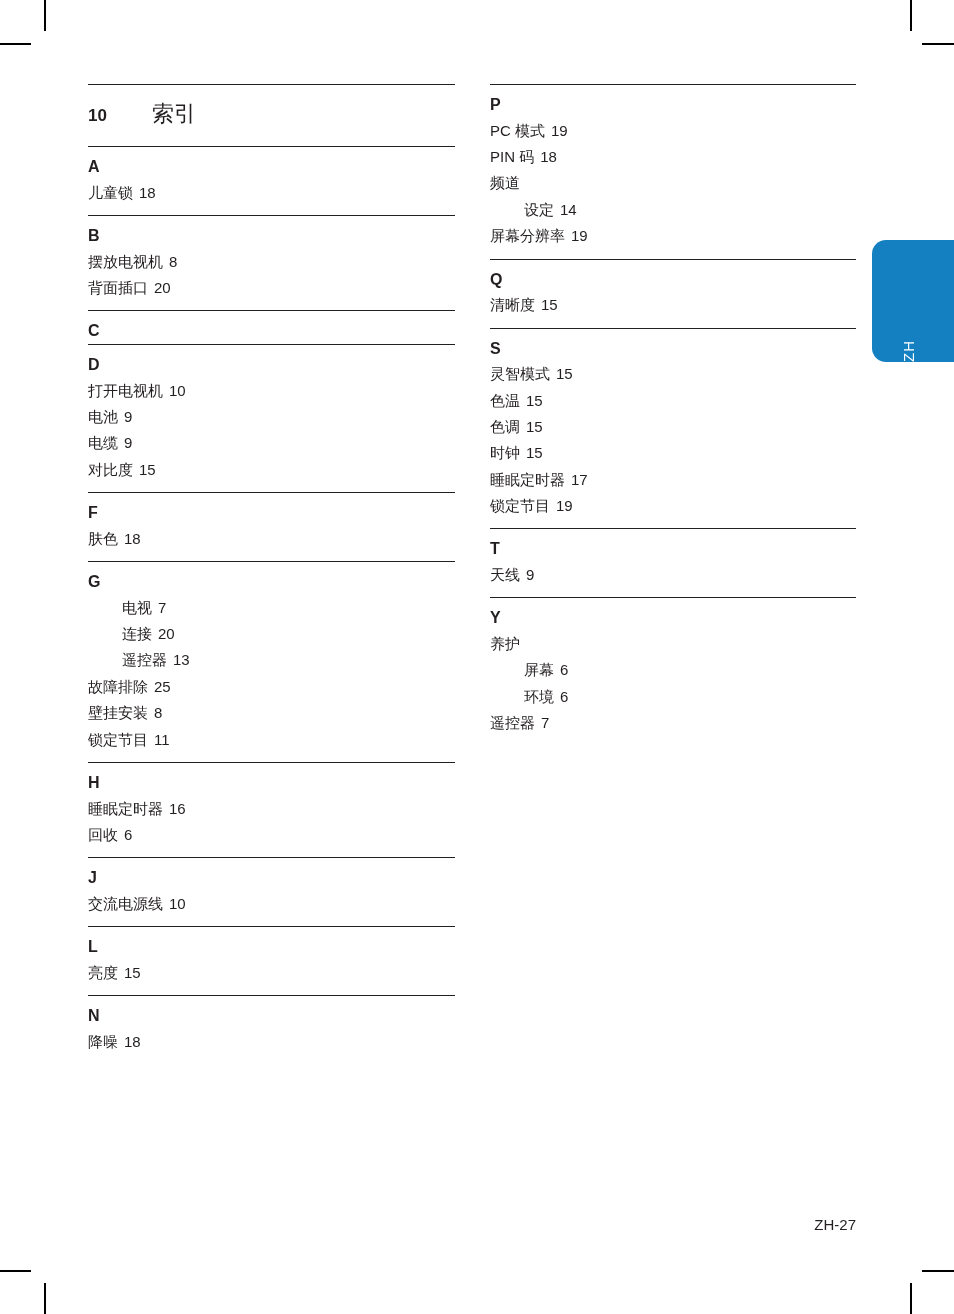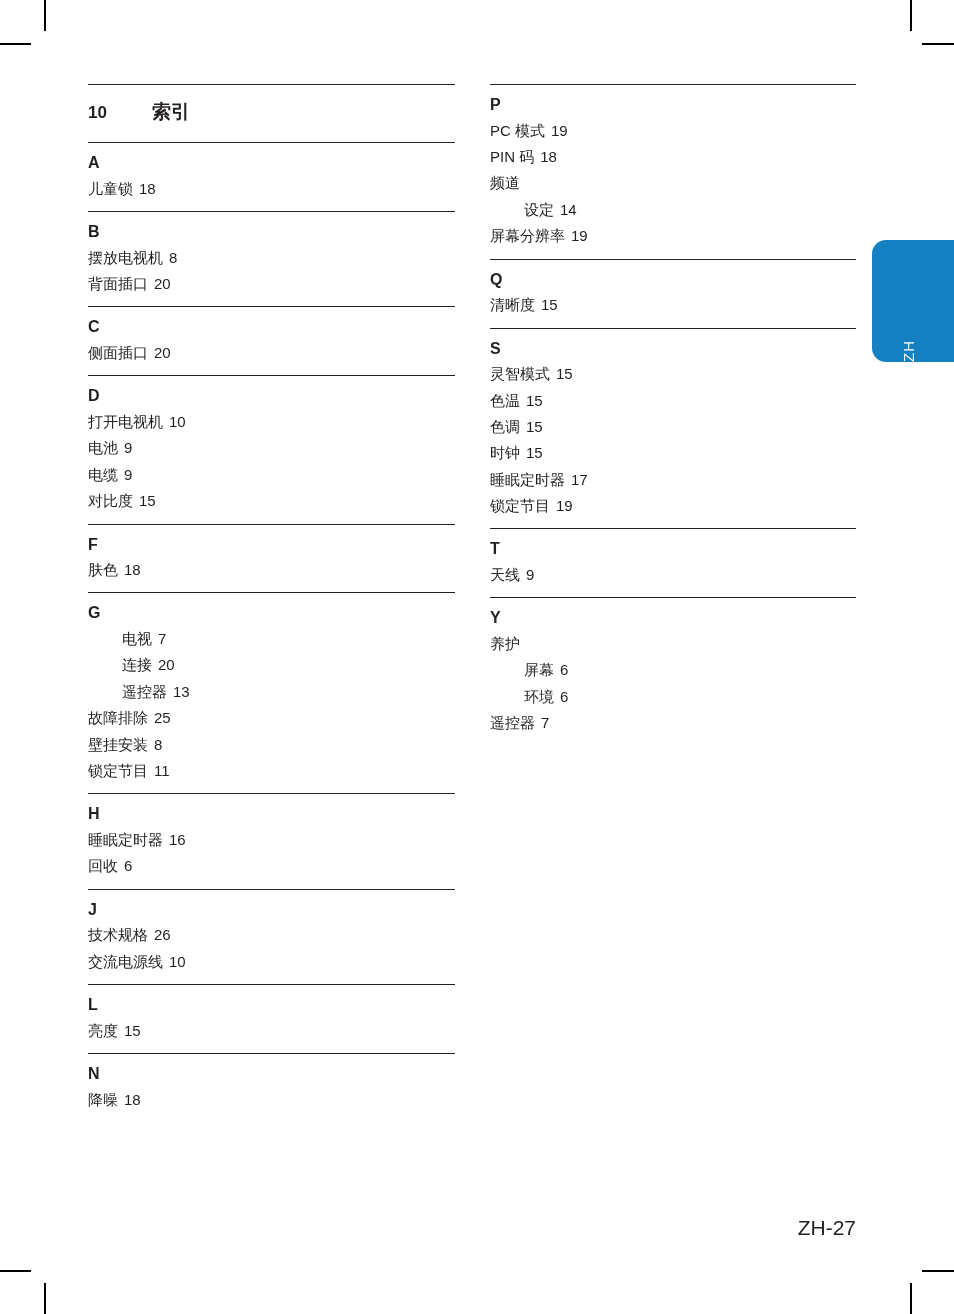--- a/index.html
+++ b/index.html
@@ -91,22 +91,22 @@
     padding-top: 14px;
     padding-bottom: 17px;
   }
   .page-heading .chap-num {
     font-weight: bold;
     font-size: 17px;
     width: 64px;
     flex: none;
   }
   .page-heading .chap-title {
-    font-weight: bold;
-    font-size: 19px;
+    font-weight: normal;
+    font-size: 22px;
   }
 
   .section { }
   .section-letter {
     font-weight: bold;
     font-size: 16px;
     padding-top: 9px;
     padding-bottom: 2px;
     line-height: 1.35;
   }
@@ -163,23 +163,20 @@
           <div class="rule"></div>
           <div class="section-letter">B</div>
           <div class="entry-list">
             <div class="entry"><span class="term">摆放电视机</span><span class="pg">8</span></div>
             <div class="entry"><span class="term">背面插口</span><span class="pg">20</span></div>
           </div>
         </div>
         <div class="section">
           <div class="rule"></div>
           <div class="section-letter">C</div>
-          <div class="entry-list">
-            <div class="entry"><span class="term">侧面插口</span><span class="pg">20</span></div>
-          </div>
         </div>
         <div class="section">
           <div class="rule"></div>
           <div class="section-letter">D</div>
           <div class="entry-list">
             <div class="entry"><span class="term">打开电视机</span><span class="pg">10</span></div>
             <div class="entry"><span class="term">电池</span><span class="pg">9</span></div>
             <div class="entry"><span class="term">电缆</span><span class="pg">9</span></div>
             <div class="entry"><span class="term">对比度</span><span class="pg">15</span></div>
           </div>
@@ -208,21 +205,20 @@
           <div class="section-letter">H</div>
           <div class="entry-list">
             <div class="entry"><span class="term">睡眠定时器</span><span class="pg">16</span></div>
             <div class="entry"><span class="term">回收</span><span class="pg">6</span></div>
           </div>
         </div>
         <div class="section">
           <div class="rule"></div>
           <div class="section-letter">J</div>
           <div class="entry-list">
-            <div class="entry"><span class="term">技术规格</span><span class="pg">26</span></div>
             <div class="entry"><span class="term">交流电源线</span><span class="pg">10</span></div>
           </div>
         </div>
         <div class="section">
           <div class="rule"></div>
           <div class="section-letter">L</div>
           <div class="entry-list">
             <div class="entry"><span class="term">亮度</span><span class="pg">15</span></div>
           </div>
         </div>
@@ -281,15 +277,15 @@
           <div class="entry-list">
             <div class="entry"><span class="term">养护</span></div>
             <div class="entry sub"><span class="term">屏幕</span><span class="pg">6</span></div>
             <div class="entry sub"><span class="term">环境</span><span class="pg">6</span></div>
             <div class="entry"><span class="term">遥控器</span><span class="pg">7</span></div>
           </div>
         </div>
       </div>
   </div>
 
-  <div style="position:absolute; left:0; top:1216px; width:856px; text-align:right; font-size:21px;">ZH-27</div>
+  <div style="position:absolute; left:0; top:1216px; width:856px; text-align:right; font-size:15px;">ZH-27</div>
 
 </div>
 
 </body></html>

